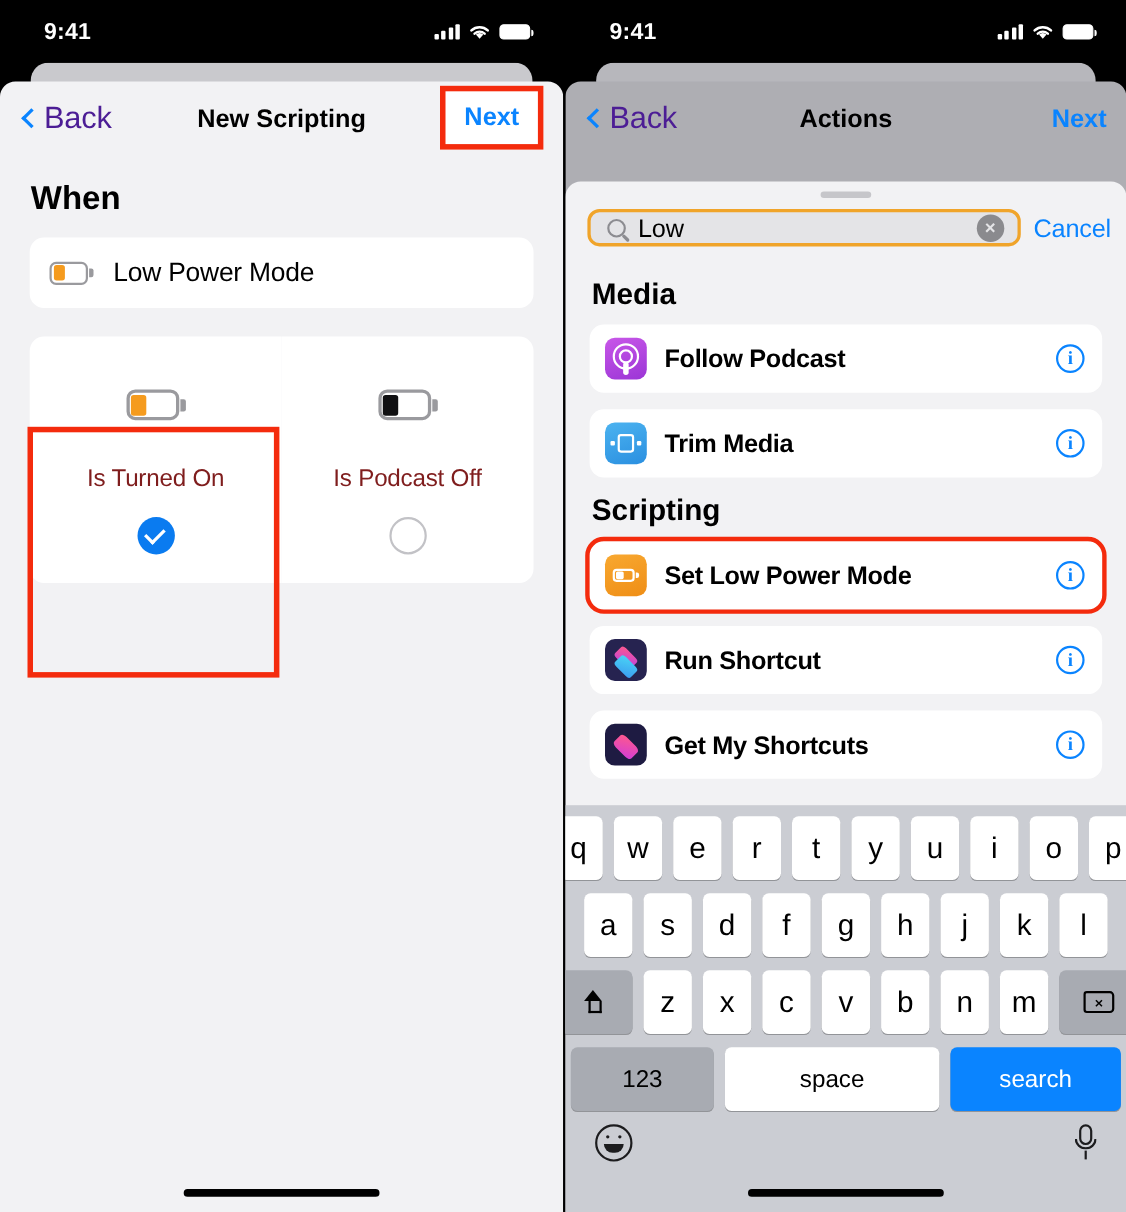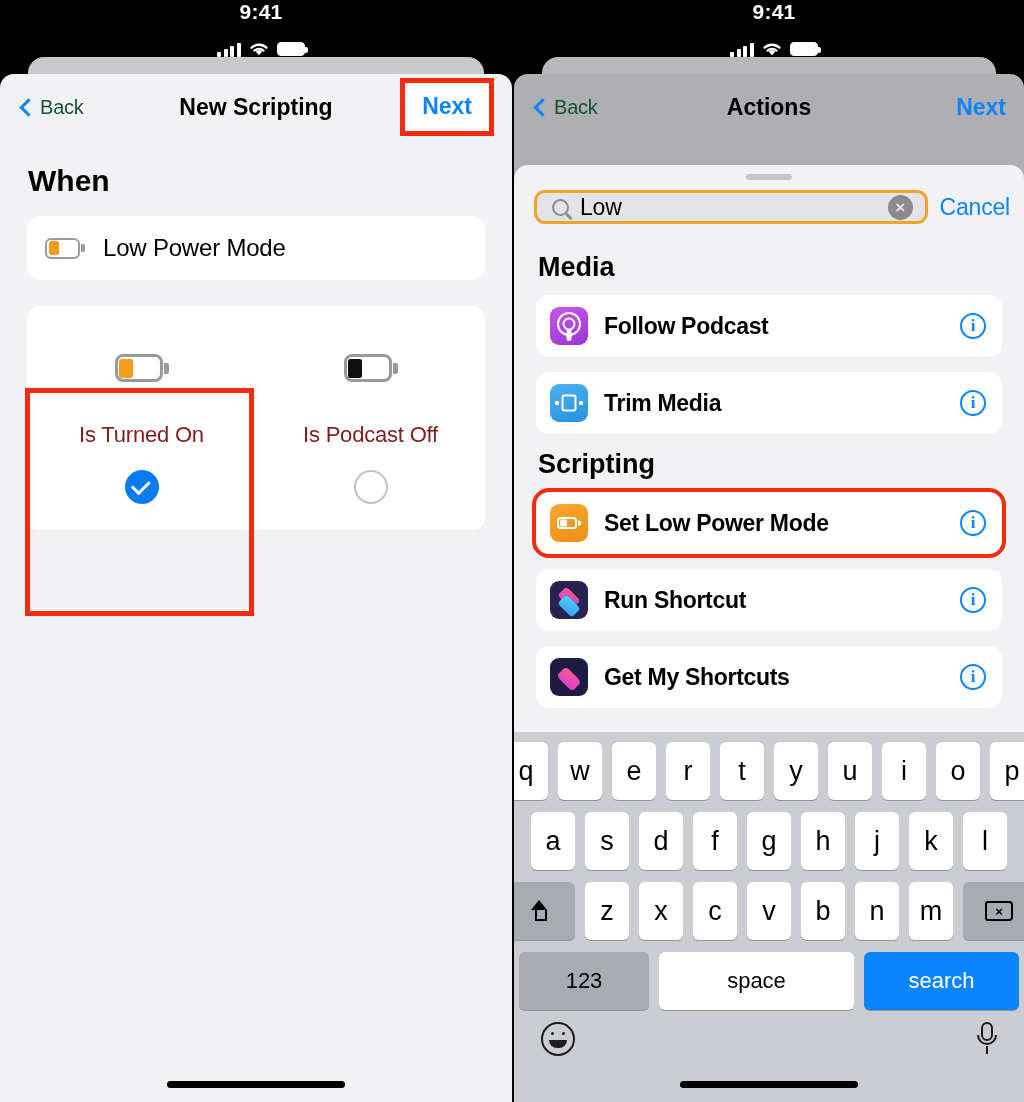--- a/index.html
+++ b/index.html
@@ -10,21 +10,21 @@
     overflow: hidden;
   }
   .screens { display: flex; width: 1024px; height: 1102px; }
   .phone { position: relative; width: 512px; height: 1102px; background: #000; overflow: hidden; }
   .phone.right { border-left: 2px solid #000; }
 
   
   .statusbar {
     position: relative; height: 57px; background: #000;
     display: flex; align-items: center; justify-content: space-between;
-    padding: 0 30px 0 40px; z-index: 40; flex-direction: column;
+    padding: 0 30px 0 40px; z-index: 40;
   }
   .sb-time { color: #fff; font-size: 21px; font-weight: 700; letter-spacing: .2px; }
   .sb-icons { display: flex; align-items: center; gap: 7px; }
   .sig { display: flex; align-items: flex-end; gap: 2.5px; height: 15px; }
   .sig i { display:block; width: 4px; background: #fff; border-radius: 1px; }
   .sig i:nth-child(1){ height: 5px; }
   .sig i:nth-child(2){ height: 8px; }
   .sig i:nth-child(3){ height: 11px; }
   .sig i:nth-child(4){ height: 14px; }
   .batt {
@@ -54,21 +54,21 @@
   
   .navbar {
     height: 66px; display: flex; align-items: center; position: relative;
     padding: 0 18px;
   }
   .nav-back { display: flex; align-items: center; gap: 5px; cursor: pointer; }
   .chev {
     width: 13px; height: 13px; border-left: 3.4px solid #0a84ff; border-bottom: 3.4px solid #0a84ff;
     transform: rotate(45deg); margin-left: 4px;
   }
-  .nav-back-label { color: #14532d; font-size: 20px; letter-spacing: -.2px; }
+  .nav-back-label { color: #4c1d95; font-size: 28px; letter-spacing: -.2px; }
   .nav-title {
     position: absolute; left: 0; right: 0; text-align: center;
     font-size: 23px; font-weight: 700; color: #000; pointer-events: none;
   }
   .nav-next { margin-left: auto; color: #0a84ff; font-size: 23px; font-weight: 600; }
   .nav-next-wrap { margin-left: auto; position: relative; }
   .hl-next {
     border: 5px solid #f42b0d; background: #fff;
     padding: 12px 17px 13px; line-height: 1;
   }

